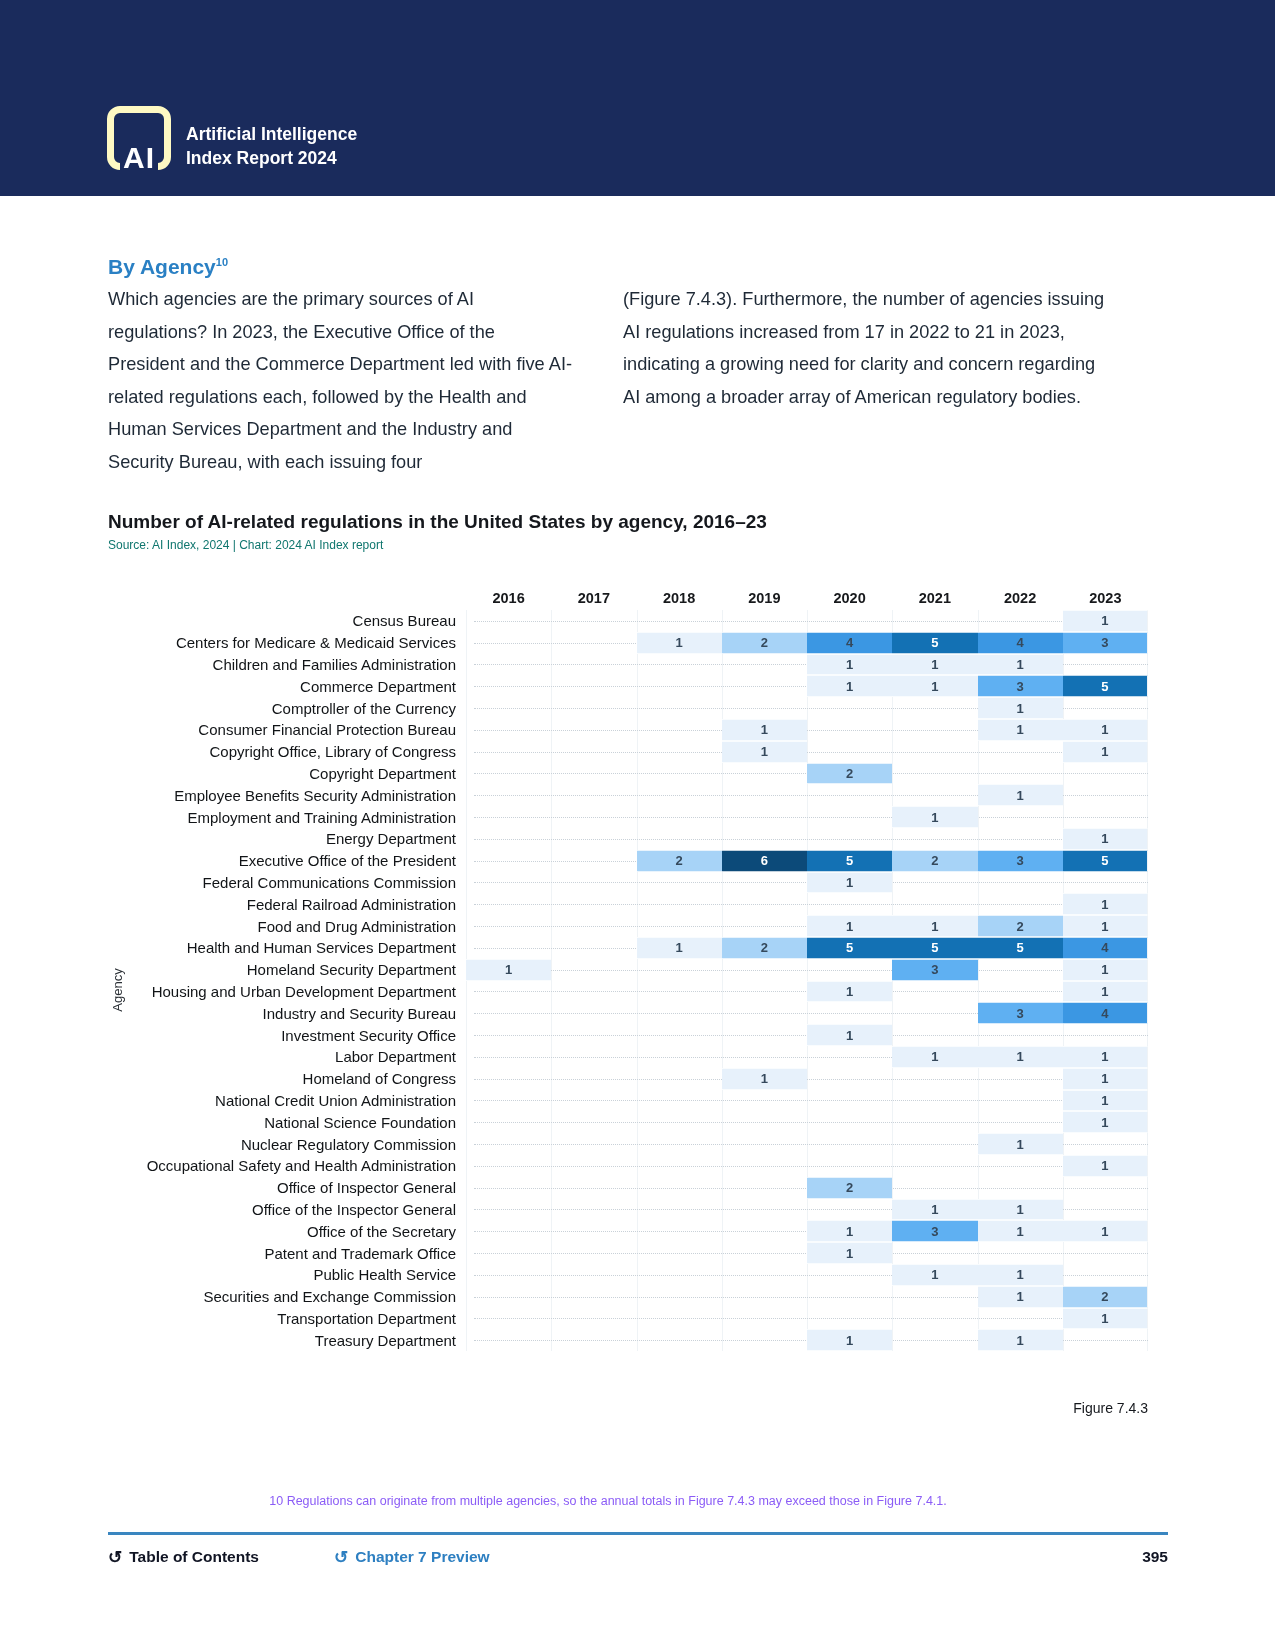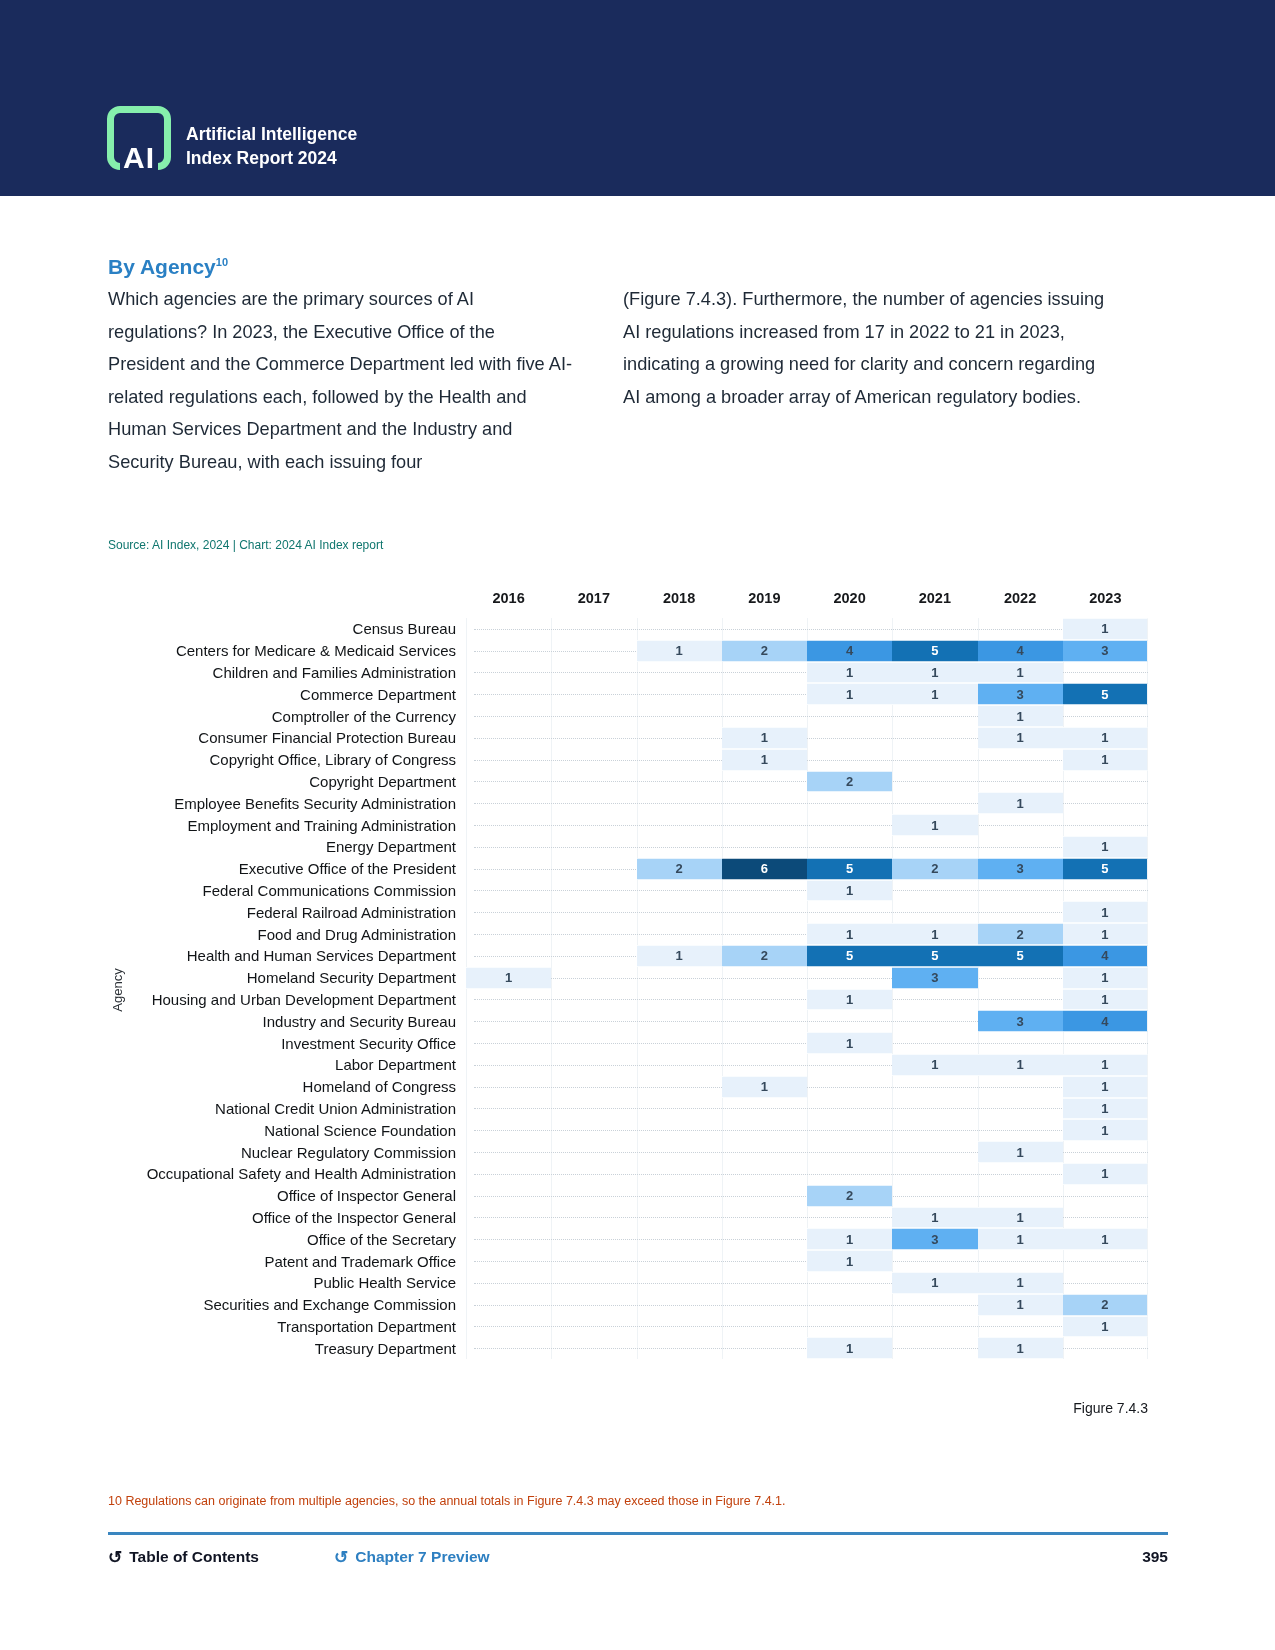--- a/index.html
+++ b/index.html
@@ -9,21 +9,21 @@
   }
   
   .header{
     position:absolute;top:0;left:0;width:100%;height:196px;
     background:var(--header-bg);
     display:flex;align-items:flex-end;justify-content:space-between;
     box-sizing:border-box;padding:0 86px 26px 107px;
   }
   .brand{display:flex;align-items:flex-end;}
   .logo{
-    width:50px;height:50px;border:7px solid #86efac;border-radius:13px;
+    width:50px;height:50px;border:7px solid #fef9c3;border-radius:13px;
     position:relative;margin-right:15px;flex:0 0 auto;
   }
   .logo-ai{
     position:absolute;left:50%;bottom:-10px;transform:translateX(-50%);
     background:var(--header-bg);padding:0 3px;
     color:#ffffff;font-weight:bold;font-size:30px;line-height:1;letter-spacing:1px;
   }
   .brand-text{color:#ffffff;font-weight:bold;font-size:17.5px;line-height:24px;}
   .chapter-info{text-align:right;font-weight:bold;font-size:17.5px;line-height:24px;}
   .chapter-line{color:#ffffff;}
@@ -54,21 +54,21 @@
     position:absolute;left:108px;top:586px;width:1042px;
   }
   .hm-row{
     display:grid;grid-template-columns:358px repeat(8,85.25px);
     height:21.8px;align-items:center;position:relative;
   }
   .hm-row::after{
     content:"";position:absolute;left:366px;right:2px;top:50%;
     border-top:1px dotted #c9d1d8;z-index:0;
   }
-  .hm-head{height:24px;margin-bottom:8px;}
+  .hm-head{height:24px;}
   .hm-head::after{display:none;}
   .hm-year{
     text-align:center;font-size:14.5px;font-weight:bold;color:#17191c;
   }
   .hm-label{
     text-align:right;padding-right:10px;font-size:15px;color:#111417;
     white-space:nowrap;
   }
   .hm-cell{
     height:100%;box-sizing:border-box;border-left:1px solid #eff3f6;
@@ -86,21 +86,21 @@
     writing-mode:vertical-rl;transform:translateY(-50%) rotate(180deg);
     font-size:13px;color:#2a2f35;
   }
   .figure-label{
     position:absolute;top:1400px;right:127px;
     font-size:14px;color:#15181d;
   }
   
   .footnote{
     position:absolute;left:108px;top:1494px;width:1000px;
-    font-size:12.5px;color:#c2410c;
+    font-size:12.5px;color:#8b5cf6;text-align:center;
   }
   .rule{
     position:absolute;left:108px;top:1532px;width:1060px;height:3px;
     background:var(--rule-blue);
   }
   .footer-row{
     position:absolute;left:108px;top:1548px;width:1060px;
     display:flex;align-items:center;font-size:15.5px;font-weight:bold;
   }
   .footer-link{display:flex;align-items:center;gap:7px;cursor:pointer;}
@@ -126,20 +126,21 @@
     </div>
   </div>
 
   <div class="heading"><span>By Agency</span><sup>10</sup></div>
 
   <div class="columns">
     <div class="col col-left">Which agencies are the primary sources of AI regulations? In 2023, the Executive Office of the President and the Commerce Department led with five AI-related regulations each, followed by the Health and Human Services Department and the Industry and Security Bureau, with each issuing four</div>
     <div class="col col-right">(Figure 7.4.3). Furthermore, the number of agencies issuing AI regulations increased from 17 in 2022 to 21 in 2023, indicating a growing need for clarity and concern regarding AI among a broader array of American regulatory bodies.</div>
   </div>
 
+  <div class="chart-title">Number of AI-related regulations in the United States by agency, 2016–23</div>
   <div class="chart-source">Source: AI Index, 2024 | Chart: 2024 AI Index report</div>
 
   <div class="heatmap" id="heatmap">
     <div class="hm-ylabel">Agency</div>
   <div class="hm-row hm-head">
         <div class="hm-label"></div>
         <div class="hm-year">2016</div>
         <div class="hm-year">2017</div>
         <div class="hm-year">2018</div>
         <div class="hm-year">2019</div>

